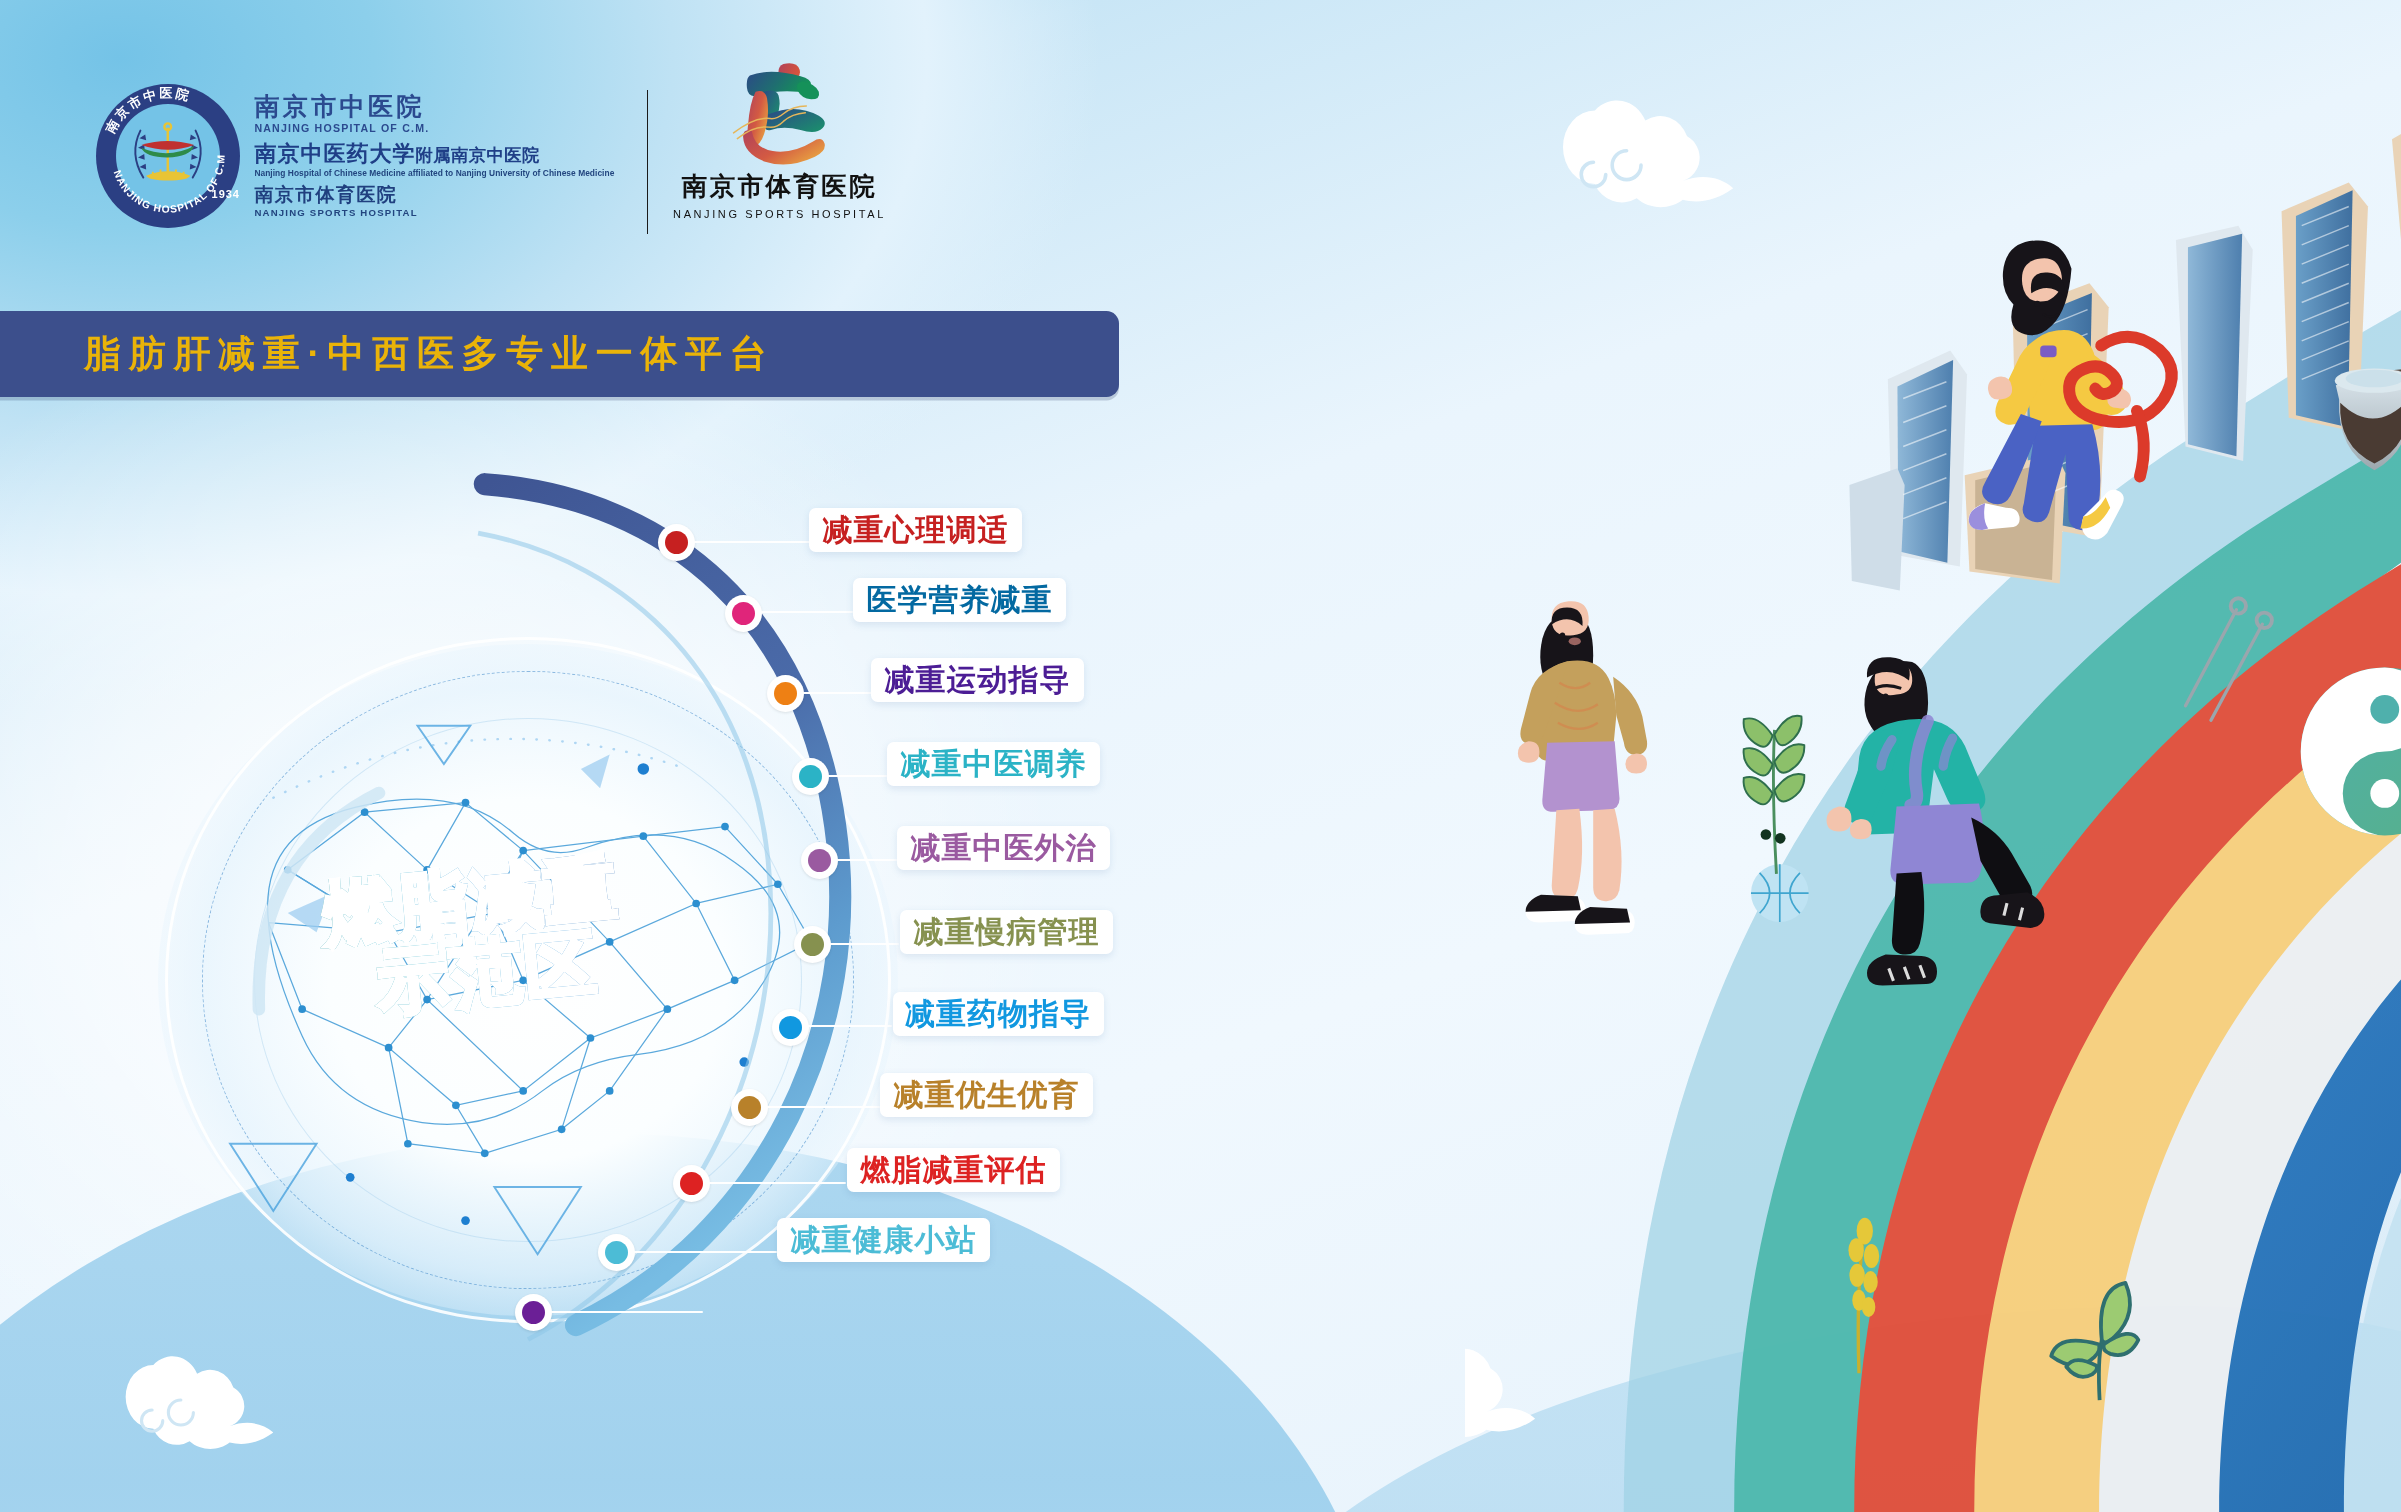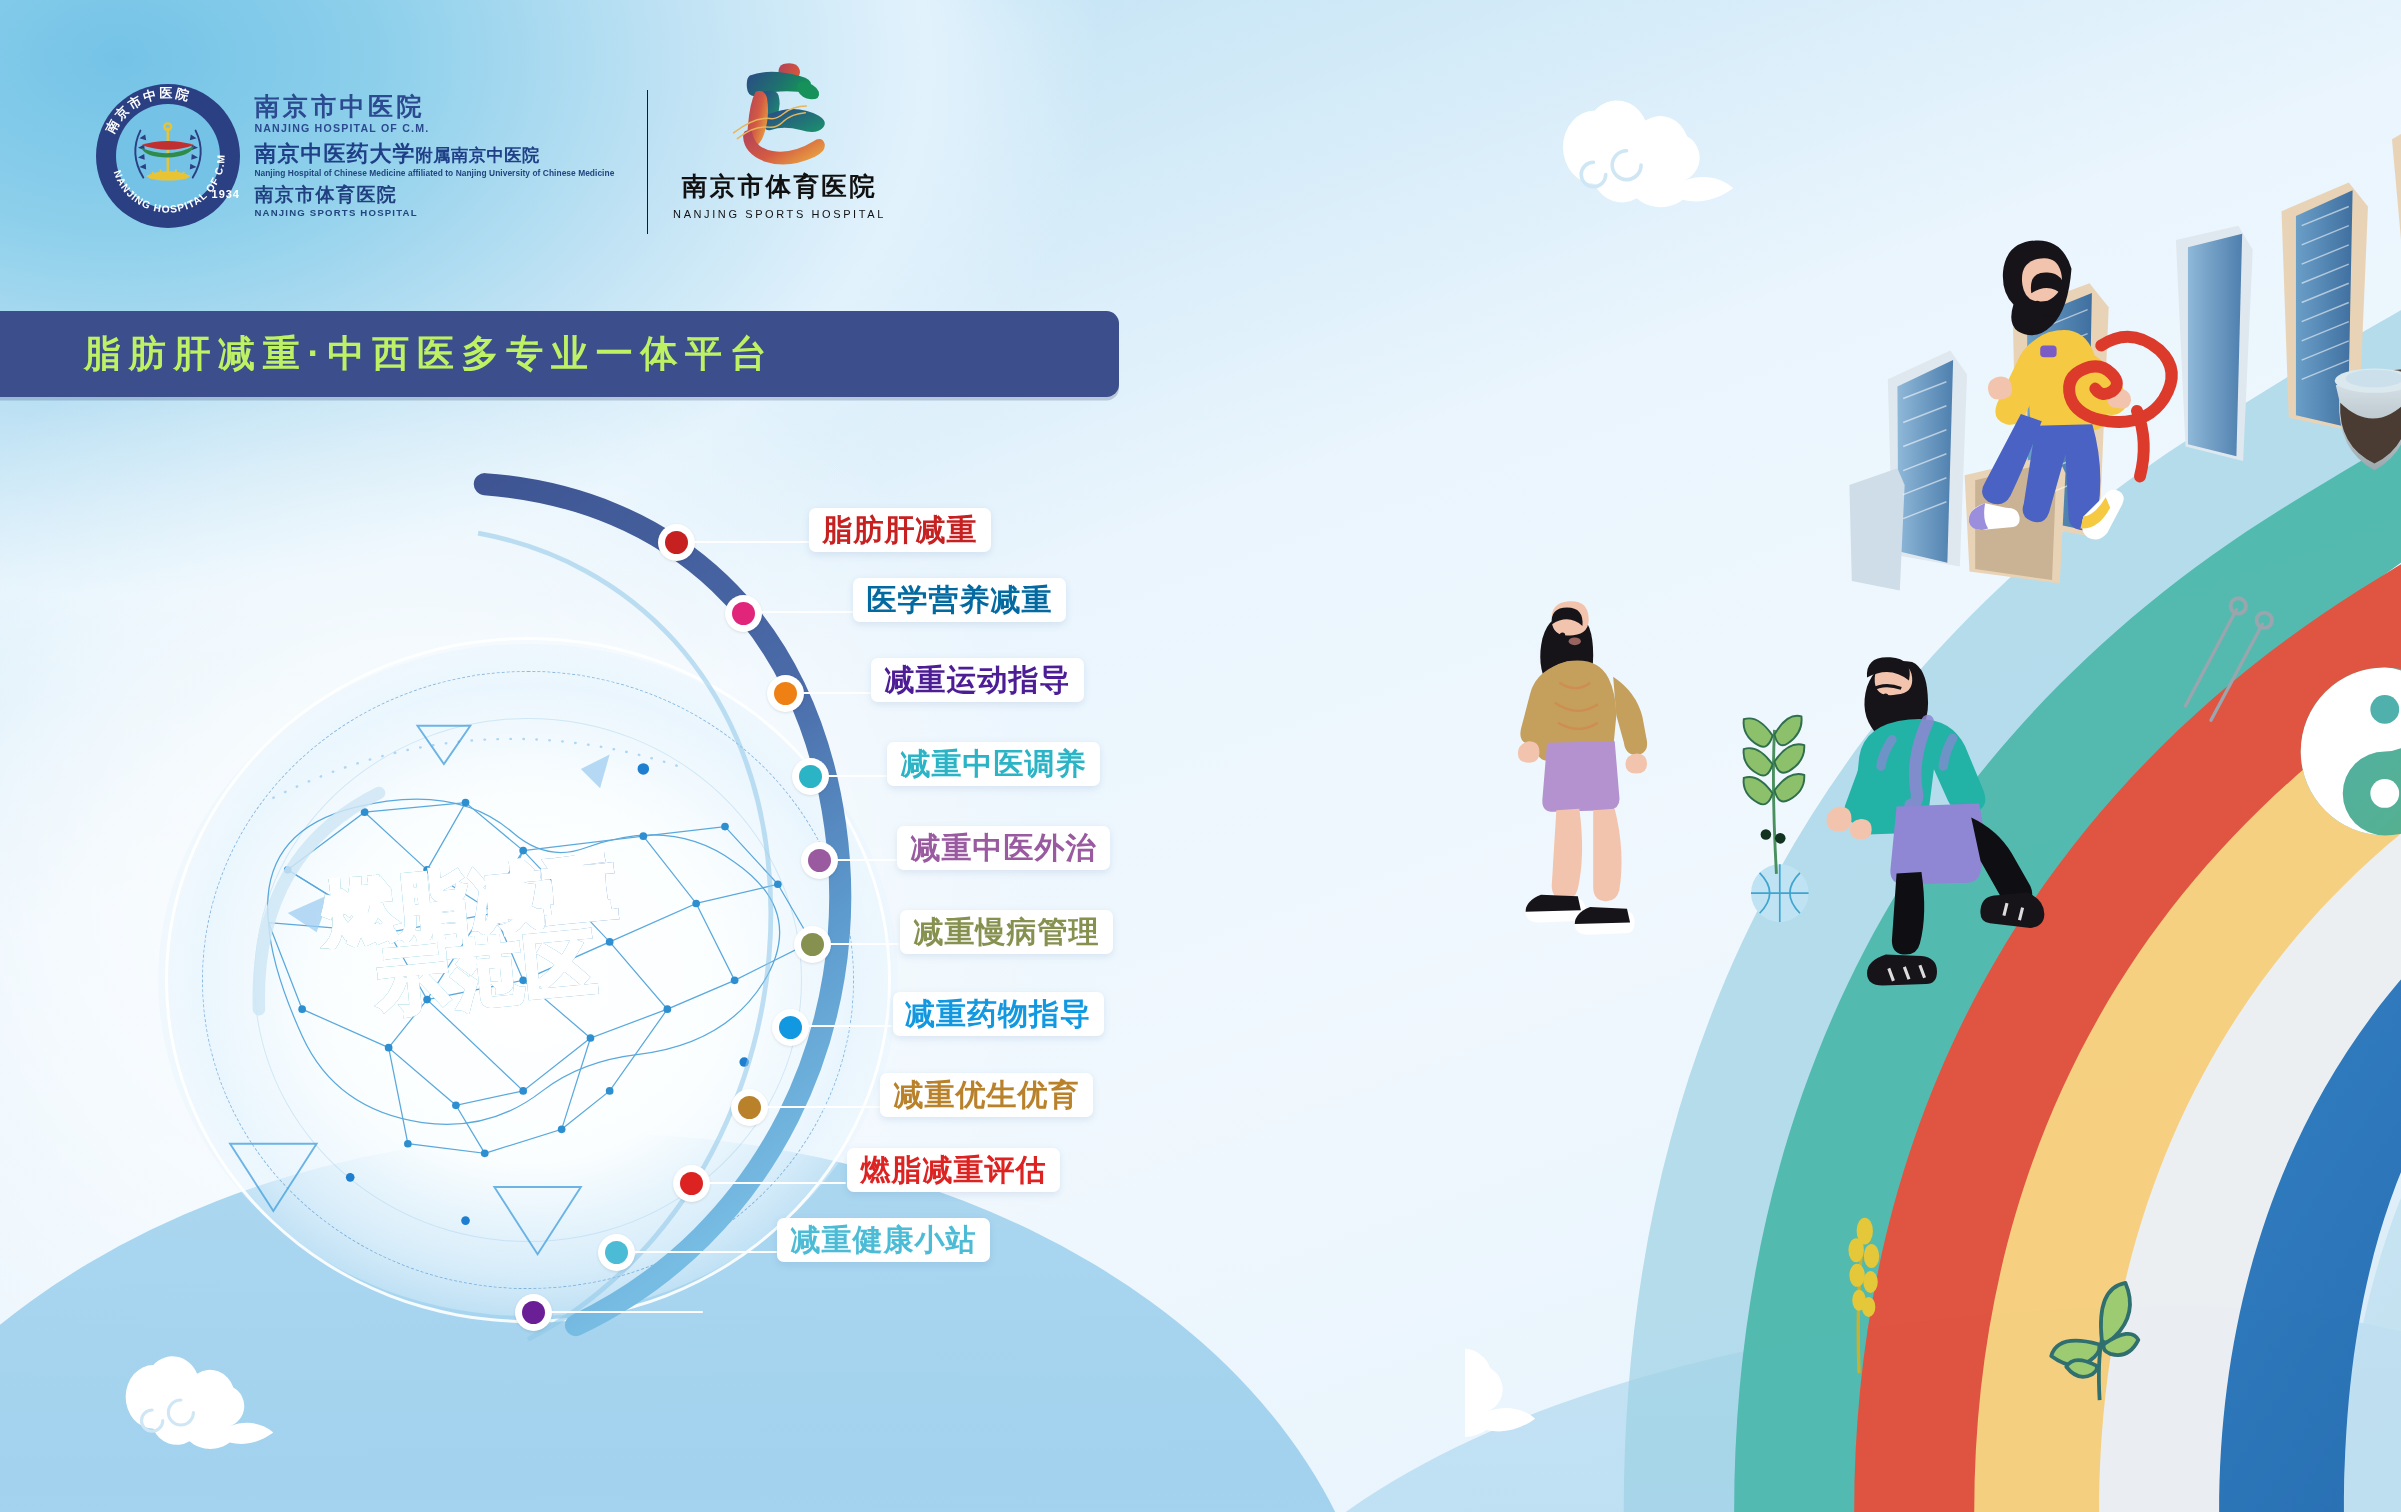--- a/index.html
+++ b/index.html
@@ -47,21 +47,21 @@
 
   .logo2{position:absolute;left:669px;top:62px;width:221px;}
   .logo2 .mark{width:120px;height:103px;margin:0 auto;display:block;}
   .logo2 .cn{font-size:25.5px;color:#111;font-weight:700;letter-spacing:2.4px;text-align:center;margin-top:3.8px;font-family:"Liberation Sans",sans-serif;}
   .logo2 .en{font-size:11px;color:#111;letter-spacing:2.6px;text-align:center;margin-top:4.3px;}
 
   
   .banner{position:absolute;left:0;top:311px;width:1119px;height:86px;
     background:#3c4f8c;border-radius:0 12.5px 12.5px 0;
     box-shadow:0 3.4px 0 rgba(40,55,100,.22);display:flex;align-items:center;}
-  .banner .txt{color:#bef264;font-size:37px;font-weight:700;letter-spacing:7.7px;margin-left:84px;
+  .banner .txt{color:#eab308;font-size:37px;font-weight:700;letter-spacing:7.7px;margin-left:84px;
     font-family:"Liberation Sans","DejaVu Sans",sans-serif;white-space:nowrap;}
 
   
   .orb{position:absolute;left:158px;top:644px;width:740px;height:672px;}
   .orb .halo{position:absolute;inset:0;border-radius:50%;
     background:radial-gradient(ellipse at 50% 50%, #ffffff 0%, #fbfeff 38%, rgba(230,244,253,.75) 62%, rgba(214,236,250,0) 80%);}
   .orb .ring1{position:absolute;left:6%;top:4%;width:88%;height:92%;border-radius:50%;border:1px dashed rgba(63,136,200,.55);}
   .orb .ring2{position:absolute;left:1%;top:-1%;width:98%;height:102%;border-radius:50%;border:3.4px solid rgba(255,255,255,.9);}
   .orb .ring3{position:absolute;left:13%;top:11%;width:74%;height:78%;border-radius:50%;border:1px solid rgba(160,205,235,.4);}
   .orb svg{position:absolute;inset:0;}
@@ -555,21 +555,21 @@
   <div class="leader" style="left:827px;top:775px;width:60px;"></div>
   <div class="leader" style="left:835px;top:859px;width:62px;"></div>
   <div class="leader" style="left:828px;top:943px;width:71px;"></div>
   <div class="leader" style="left:806px;top:1025px;width:86px;"></div>
   <div class="leader" style="left:765px;top:1106px;width:115px;"></div>
   <div class="leader" style="left:707px;top:1182px;width:139px;"></div>
   <div class="leader" style="left:633px;top:1251px;width:144px;"></div>
   <div class="leader" style="left:549px;top:1311px;width:154px;"></div>
 
   <div class="label" style="left:809px;top:508px;">
-    <span style="color:#c62020">脂肪肝减重</span>
+    <span style="color:#c62020">减重心理调适</span>
     </div>
   <div class="label" style="left:853px;top:578px;">
     <span style="color:#0369a1">医学营养减重</span>
     </div>
   <div class="label" style="left:871px;top:658px;">
     <span style="color:#4c1d95">减重运动指导</span>
     </div>
   <div class="label" style="left:887px;top:742px;">
     <span style="color:#2bb3c6">减重中医调养</span>
     </div>

